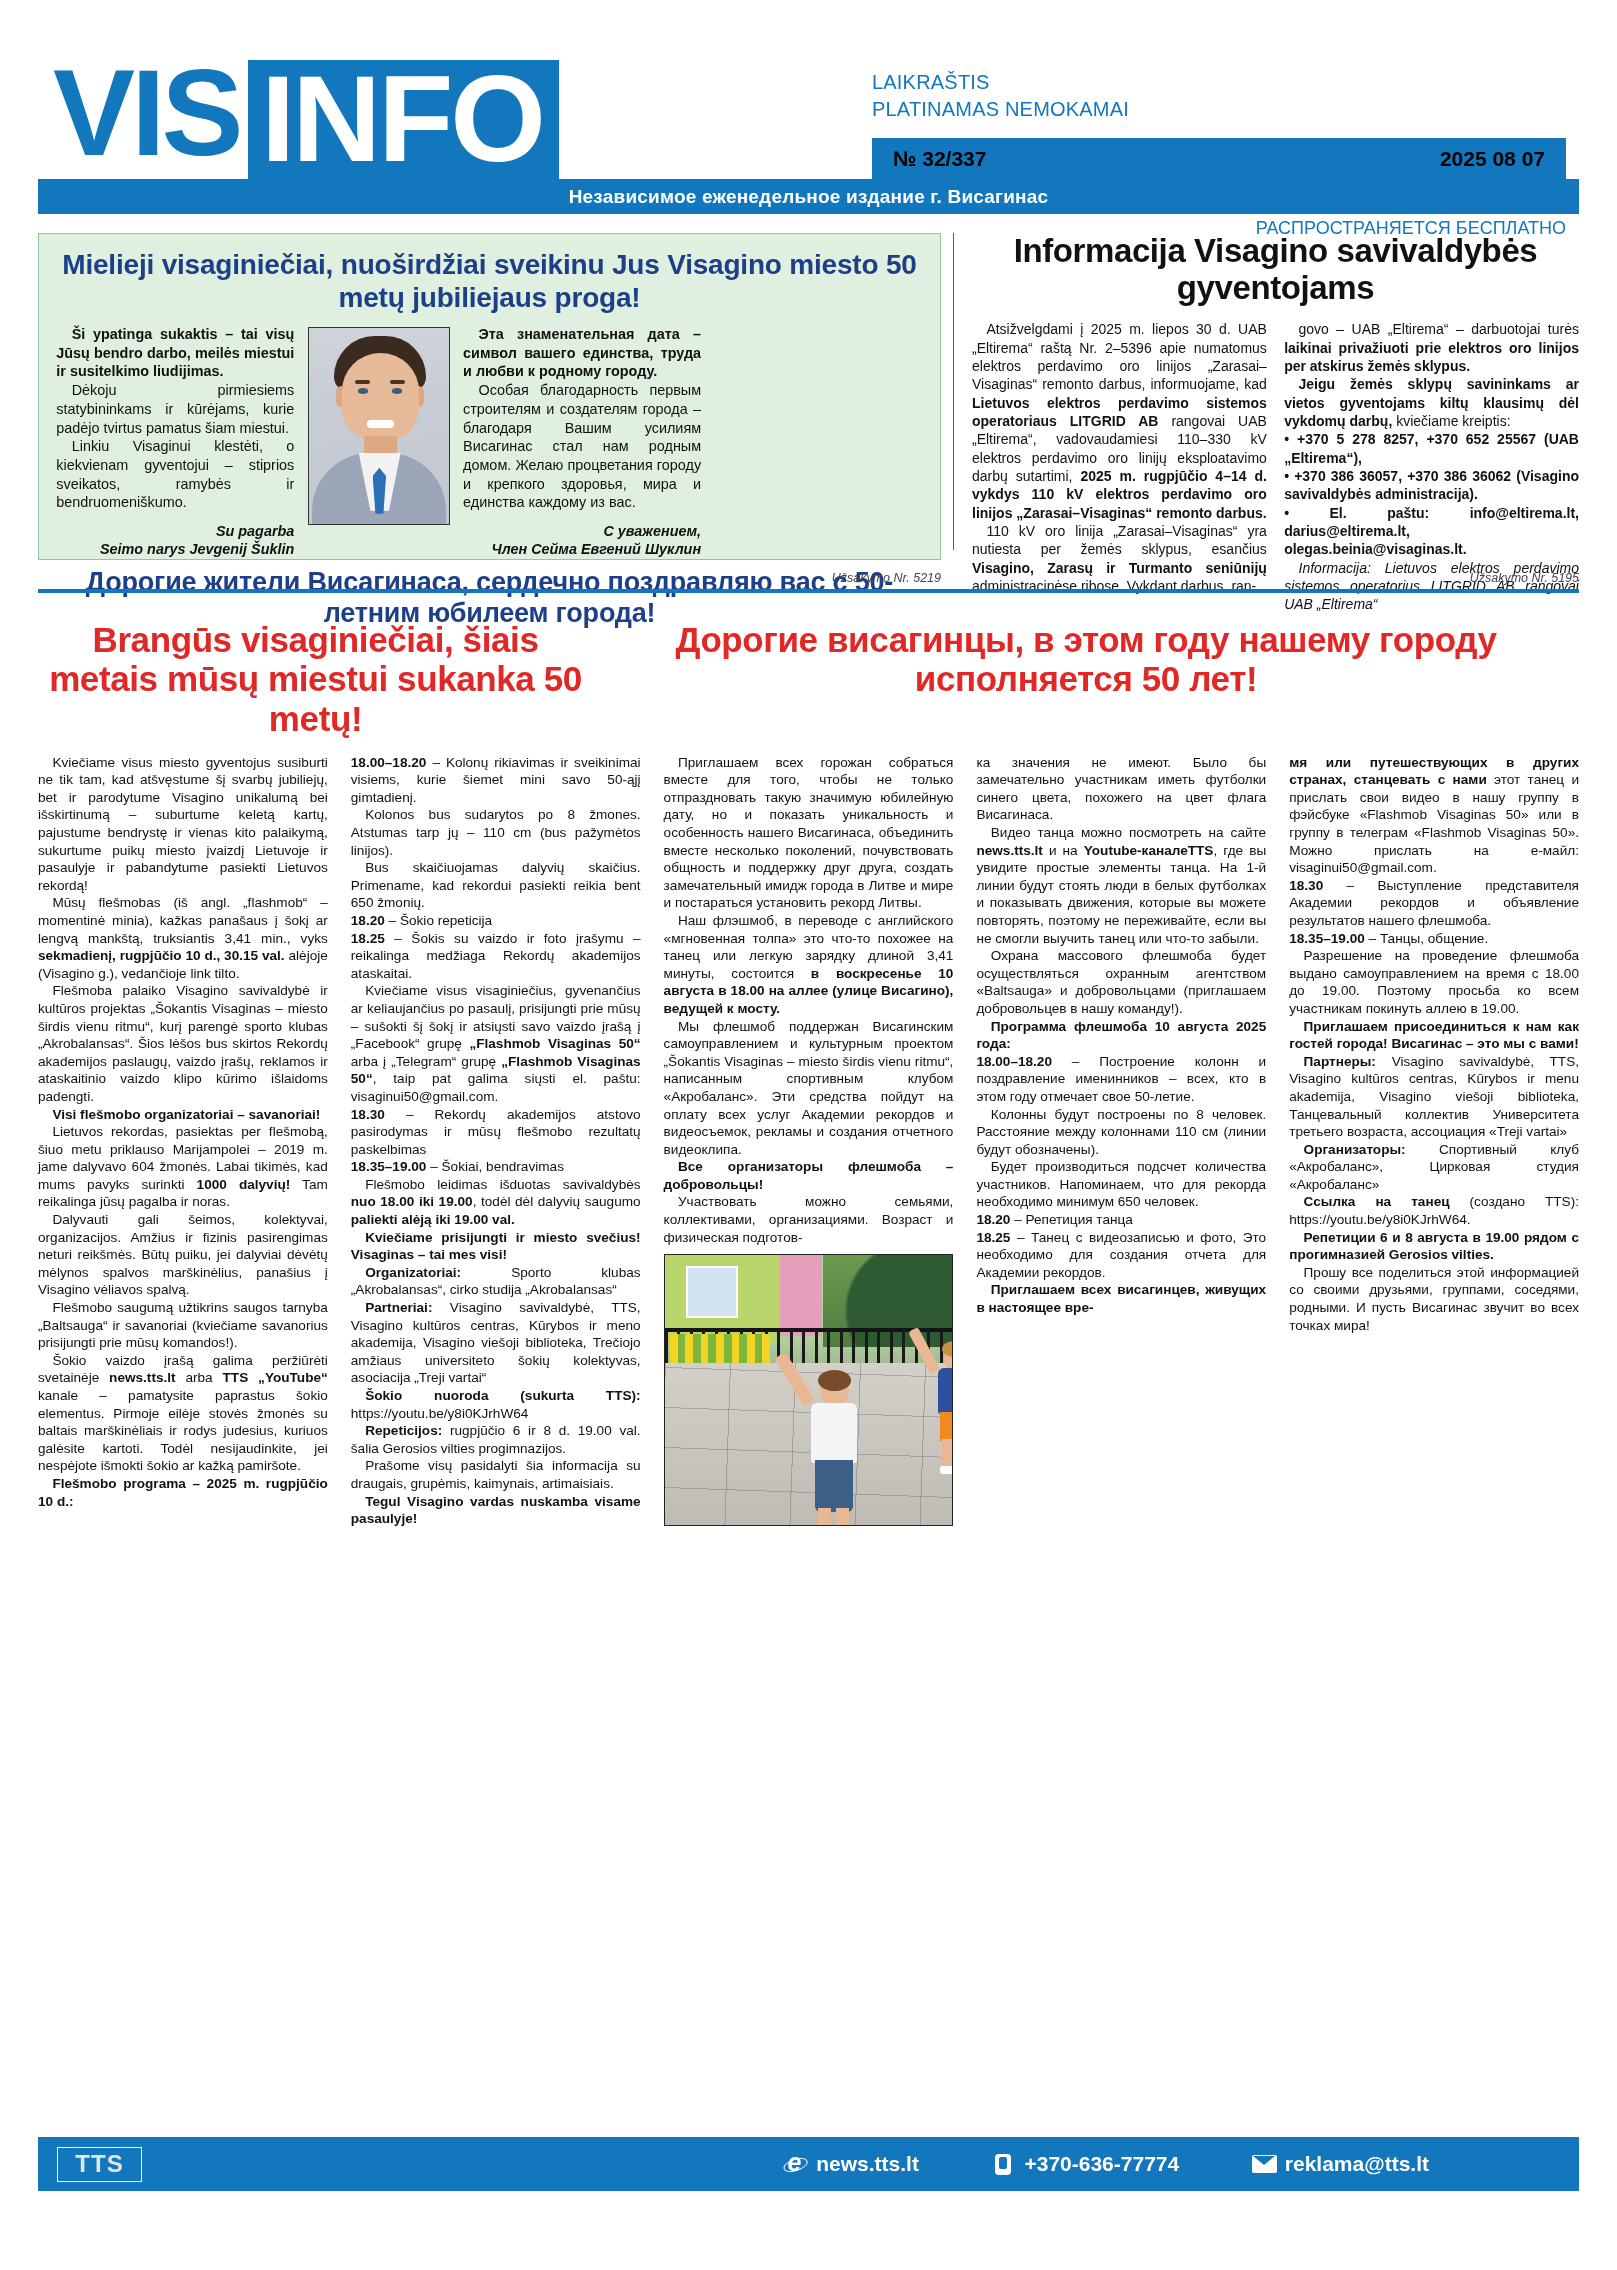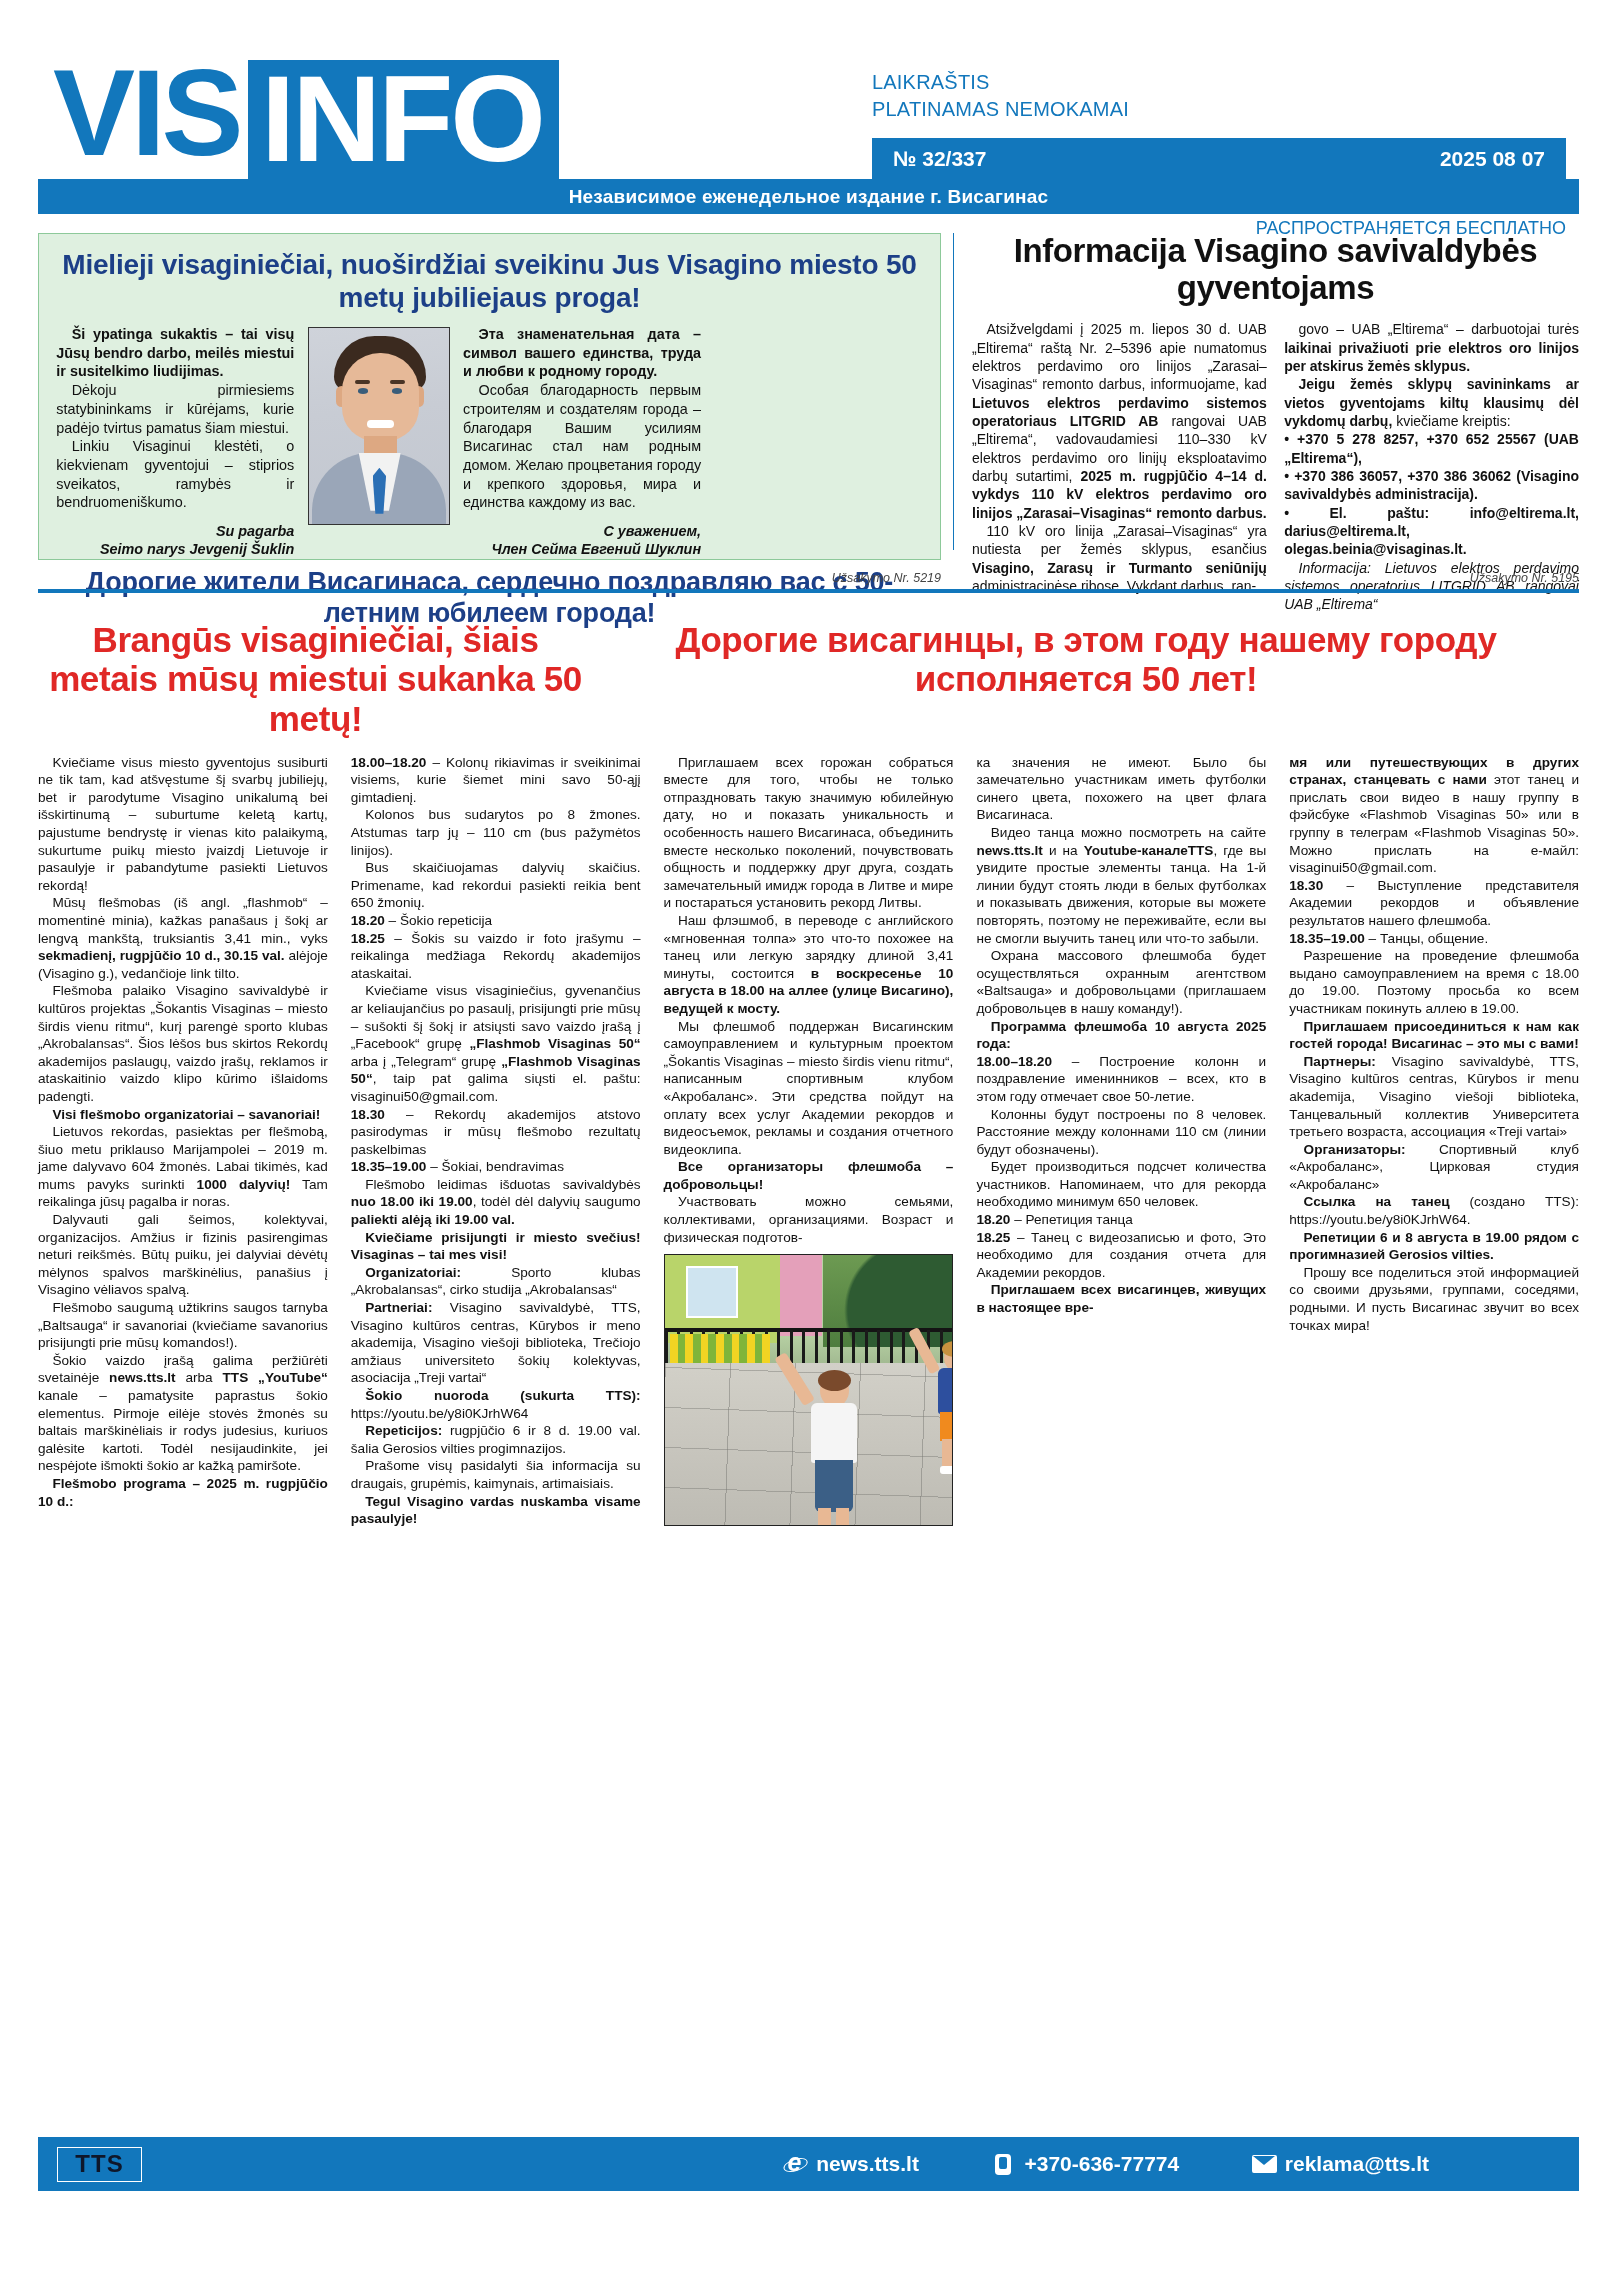--- a/index.html
+++ b/index.html
@@ -29,21 +29,21 @@
     color:#ffffff; letter-spacing:-2.9px;
   }
 
   .mh-right { position:absolute; left:872px; top:69px; width:694px; }
   .mh-sub1, .mh-sub2 {
     color:#1277bc; font-size:20px; line-height:1.35; letter-spacing:0.2px;
   }
   .issue-bar {
     margin-top:15.4px; background:#1277bc; height:42px; width:694px;
     display:flex; align-items:center; justify-content:space-between;
-    padding:0 21px; color:#ffffff; font-weight:bold; font-size:21px;
+    padding:0 21px; color:#000000; font-weight:bold; font-size:21px;
   }
   .mh-rus { margin-top:11.5px; text-align:right; color:#1277bc; font-size:18px; line-height:1.35; }
 
   
   .tagline-bar {
     position:absolute; left:38px; top:179px; width:1541px; height:35px;
     background:#1277bc; color:#fff; display:flex; align-items:center;
     justify-content:center; font-weight:bold; font-size:19px; letter-spacing:0.2px;
   }
 
@@ -165,21 +165,21 @@
   .p-arm { position:absolute; border-radius:3.8px; transform-origin:bottom center; }
 
   
   .footer-bar {
     position:absolute; left:38px; top:2137px; width:1541px; height:54px;
     background:#1277bc; display:flex; align-items:center; color:#fff;
   }
   .tts-logo {
     margin-left:19px; width:85px; height:35px; border:1.9px solid #fff;
     display:flex; align-items:center; justify-content:center;
-    font-weight:bold; font-size:24px; letter-spacing:1px; color:#0f172a;
+    font-weight:bold; font-size:24px; letter-spacing:1px; color:#e5e5e5;
   }
   .f-items { margin-left:auto; display:flex; align-items:center; gap:73px; margin-right:150px; }
   .f-item { display:flex; align-items:center; gap:9.6px; font-weight:bold; font-size:21px; }
   .f-ico { width:23px; height:23px; display:inline-block; position:relative; }
   .ico-e::before{ content:"\0065"; font-style:italic; font-weight:bold; font-size:25px; color:#fff;
      position:absolute; left:3.8px; top:-4.8px; }
   .ico-e::after{ content:""; position:absolute; left:-1px; top:6.7px; width:23px; height:9.6px;
      border:1.9px solid #fff; border-radius:50%; transform:rotate(-18deg); }
   .ico-phone{ background:#fff; border-radius:3.8px; width:16.3px; height:21px; }
   .ico-phone::after{ content:""; position:absolute; left:3.8px; top:3.8px; width:8.6px; height:11.5px;

